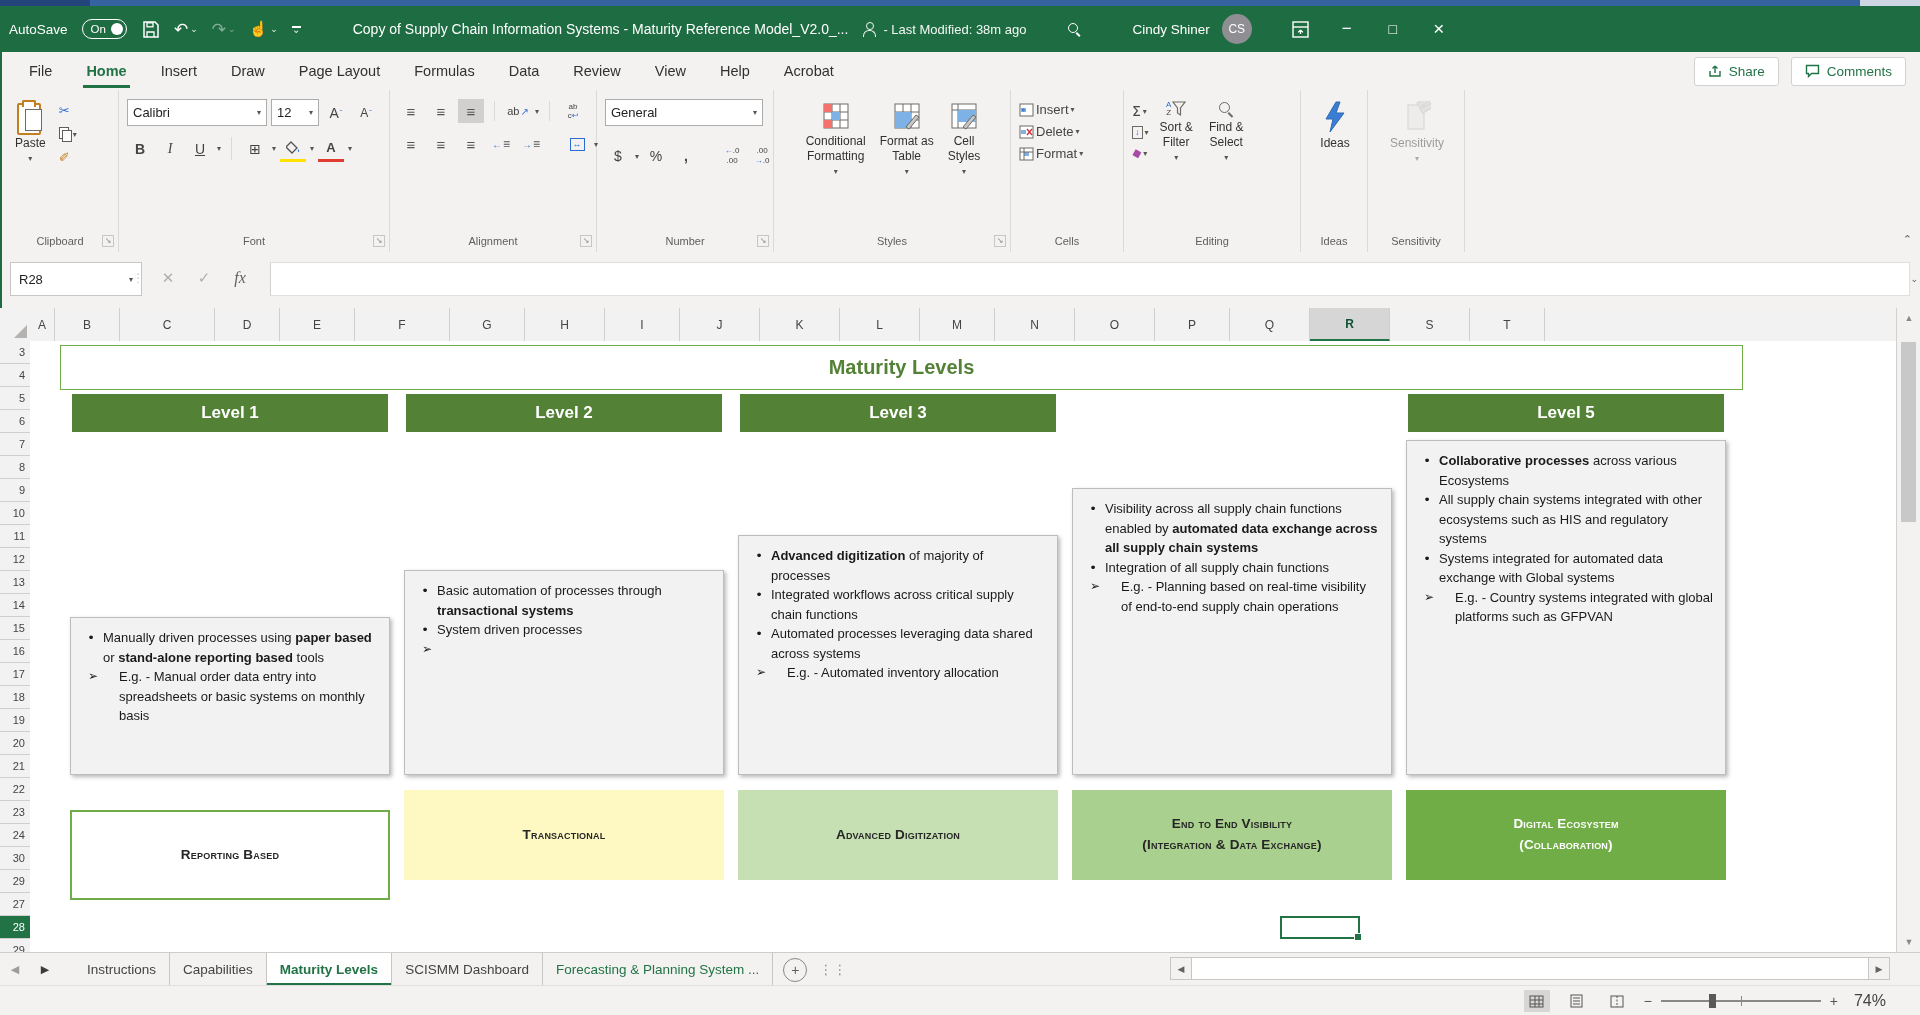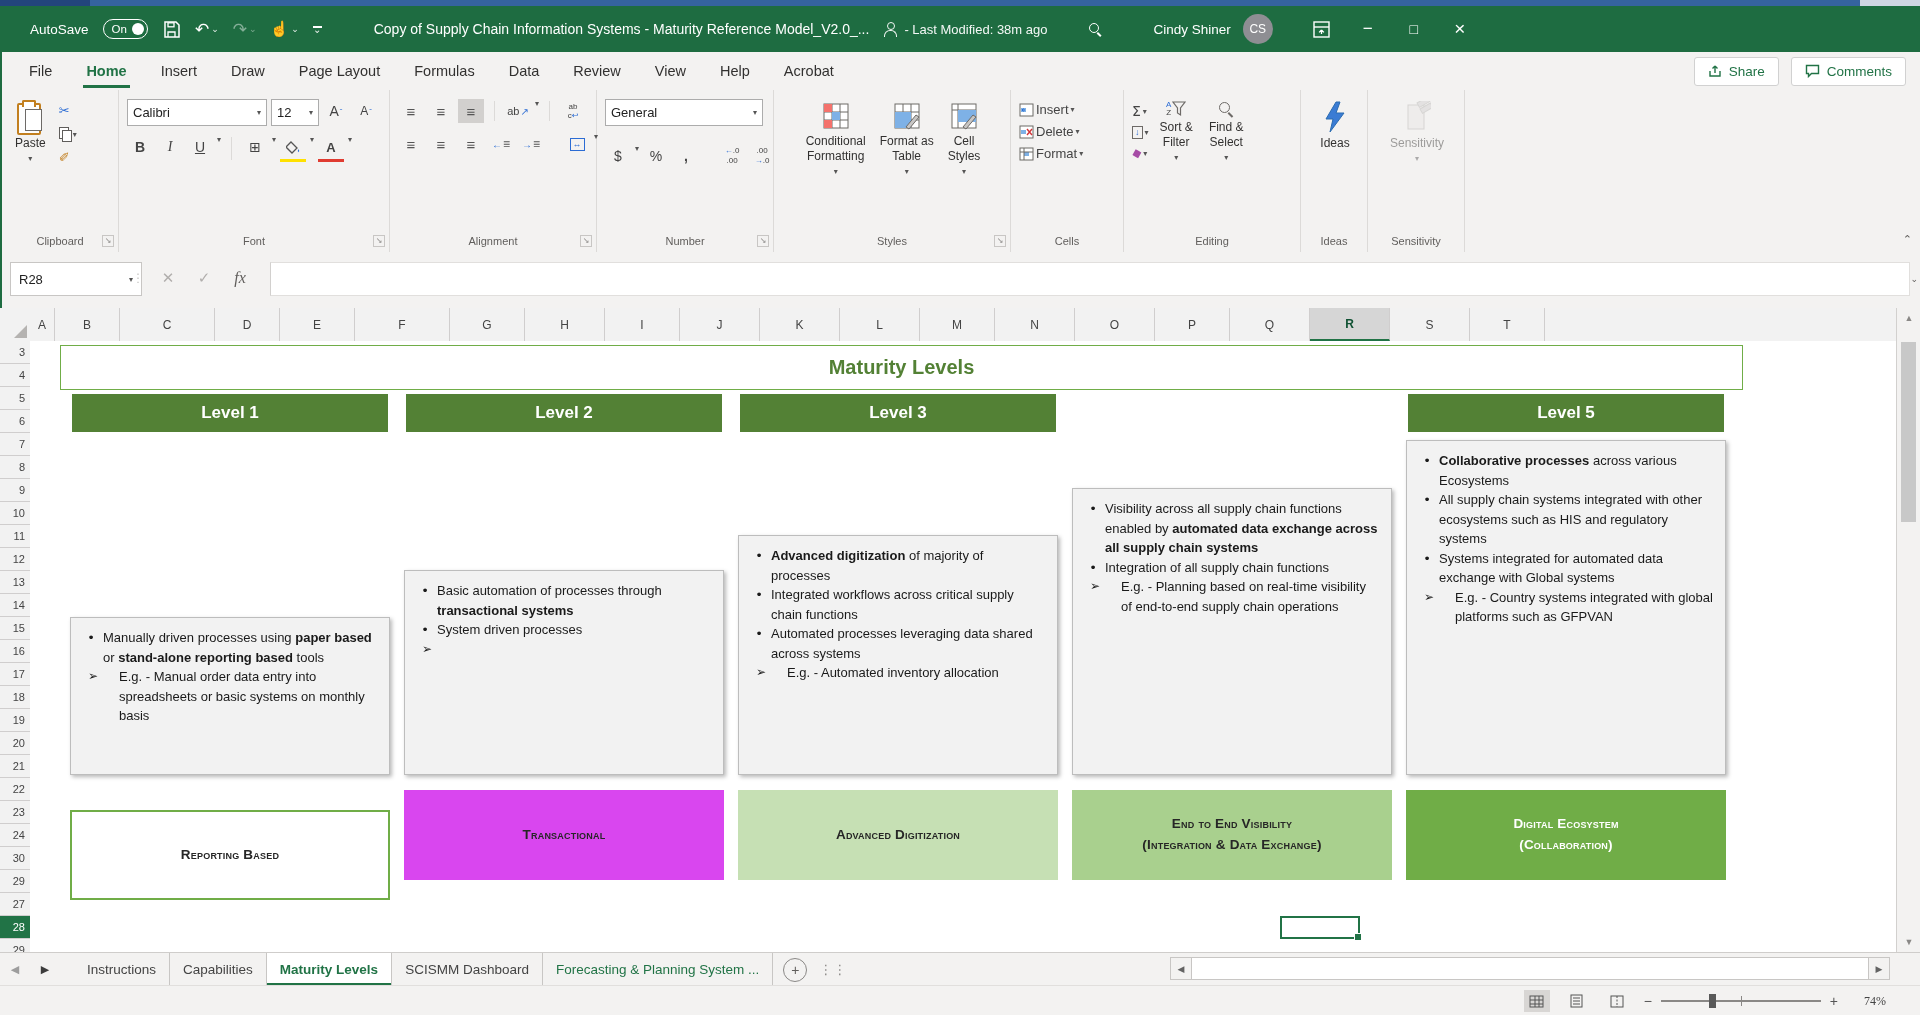--- a/index.html
+++ b/index.html
@@ -5,21 +5,21 @@
   html,body{margin:0;padding:0;}
   body{width:1920px;height:1015px;position:relative;overflow:hidden;background:#fff;
        font-family:"Liberation Sans",sans-serif;color:#323130;-webkit-font-smoothing:antialiased;}
   .abs{position:absolute;}
 
   
   #top-strip{left:0;top:0;width:1920px;height:6px;background:linear-gradient(90deg,#23457c 0 90px,#35639f 90px 1860px,#cfd6e3 1860px);}
 
   
   #titlebar{left:0;top:6px;width:1920px;height:46px;background:#1e6c41;display:flex;align-items:center;color:#fff;font-size:13px;}
-  .qat{display:flex;align-items:center;gap:14px;padding-left:30px;flex:none;}
+  .qat{display:flex;align-items:center;gap:14px;padding-left:9px;flex:none;}
   .autosave-lbl{font-size:13.5px;}
   .toggle{display:flex;align-items:center;gap:5px;border:1.5px solid #fff;border-radius:10px;height:18px;padding:0 3px 0 8px;}
   .toggle .on{font-size:11.5px;}
   .knob{width:12px;height:12px;border-radius:50%;background:#fff;}
   .qbtn{display:flex;align-items:center;gap:2px;cursor:default;}
   .chev{font-size:9px;opacity:.9;}
   .dim{opacity:.45;}
   .u-arrow{font-size:17px;}
   #doc-title{margin-left:52px;font-size:14px;white-space:nowrap;}
   .mod-wrap{display:flex;align-items:center;gap:7px;margin-left:14px;font-size:13px;opacity:.95;}
@@ -49,21 +49,21 @@
   .grp{position:relative;height:100%;border-right:1px solid #dcdad8;flex:none;}
   .glabel{position:absolute;bottom:5px;left:0;right:0;text-align:center;font-size:11px;color:#605e5c;}
   .launcher{position:absolute;right:4px;bottom:5px;font-size:8px;color:#8a8886;border:1px solid #c8c6c4;width:10px;height:10px;line-height:10px;text-align:center;}
   .gc{padding:9px 6px 26px 8px;display:flex;}
   .bigbtn{display:flex;flex-direction:column;align-items:center;justify-content:flex-start;gap:3px;font-size:12px;color:#323130;text-align:center;padding:2px 5px;}
   .bigbtn .bl{line-height:1.25;white-space:pre-line;}
   .minicol{display:flex;flex-direction:column;gap:9px;margin-left:8px;padding-top:4px;}
   .mini{display:flex;align-items:center;gap:2px;font-size:13px;color:#444;}
   .combo{background:#fff;border:1px solid #acacac;height:25px;display:flex;align-items:center;padding:0 5px;font-size:13px;color:#222;justify-content:space-between;gap:6px;}
   .dd{font-size:8px;color:#555;}
-  .frow{display:flex;gap:4px;}
+  .frow{display:flex;align-items:center;gap:4px;}
   .icbtn{min-width:22px;height:24px;display:flex;align-items:center;justify-content:center;font-size:14px;color:#444;gap:1px;padding:0 2px;}
   .icbtn.sel{background:#d2d0ce;}
   .bars{letter-spacing:0;font-size:15px;color:#555;}
   .copyic{position:relative;width:12px;height:14px;}
   .copyic:before{content:"";position:absolute;left:0;top:0;width:8px;height:10px;border:1.2px solid #5f5d5b;background:#fff;}
   .copyic:after{content:"";position:absolute;left:3px;top:3px;width:8px;height:10px;border:1.2px solid #5f5d5b;background:#fff;}
   .clip{position:relative;width:26px;height:32px;}
   .clip .board{position:absolute;left:0;top:2px;width:20px;height:28px;border:2px solid #c27f1f;border-radius:2px;background:#fdfdfd;}
   .clip .tab{position:absolute;left:5px;top:-1px;width:10px;height:5px;border:2px solid #c27f1f;border-bottom:none;border-radius:2px 2px 0 0;background:#fff;}
   .clip .sheet{position:absolute;left:8px;top:8px;width:15px;height:20px;border:1.5px solid #6d6a67;background:#fff;}
@@ -133,21 +133,21 @@
 
   
   #status-bar{left:0;top:985px;width:1920px;height:30px;background:#f3f2f1;border-top:1px solid #e1dfdd;display:flex;align-items:center;}
   #sb-right{margin-left:auto;display:flex;align-items:center;gap:14px;padding-right:34px;}
   .viewbtn{width:26px;height:22px;display:flex;align-items:center;justify-content:center;}
   .viewbtn.sel{background:#d8d6d4;}
   #zoom-slider{display:flex;align-items:center;gap:9px;color:#555;}
   #z-track{position:relative;width:160px;height:2px;background:#8a8886;}
   #z-tick{position:absolute;left:50%;top:-4px;width:1px;height:10px;background:#8a8886;}
   #z-thumb{position:absolute;left:30%;top:-6px;width:7px;height:14px;background:#595959;}
-  #zoom-pct{font-size:12px;color:#444;width:34px;text-align:right;font-family:Liberation Serif, serif;}
+  #zoom-pct{font-size:16px;color:#444;width:34px;text-align:right;}
   svg{display:block;}
 </style>
 </head>
 <body>
 
 <div id="top-strip" class="abs"></div>
 
 <header id="titlebar" class="abs">
   <div class="qat">
     <span class="autosave-lbl">AutoSave</span>
@@ -617,21 +617,21 @@
             <span class="t"><span>Basic automation of processes through </span><b>transactional systems</b></span>
           </div>
           <div class="lb-item">
             <span class="m">•</span>
             <span class="t"><span>System driven processes</span></span>
           </div>
           <div class="lb-item arrow">
             <span class="m">➢</span>
           </div>
         </div>
-        <div class="category" style="background: #d946ef; color: rgb(38, 38, 38);">Transactional</div>
+        <div class="category" style="background: #fef9c3; color: rgb(38, 38, 38);">Transactional</div>
       </div>
       <div class="slot s3">
         <div class="level-bar">Level 3</div>
         <div class="level-box">
           <div class="lb-item">
             <span class="m">•</span>
             <span class="t"><b>Advanced digitization</b><span> of majority of processes</span></span>
           </div>
           <div class="lb-item">
             <span class="m">•</span>

